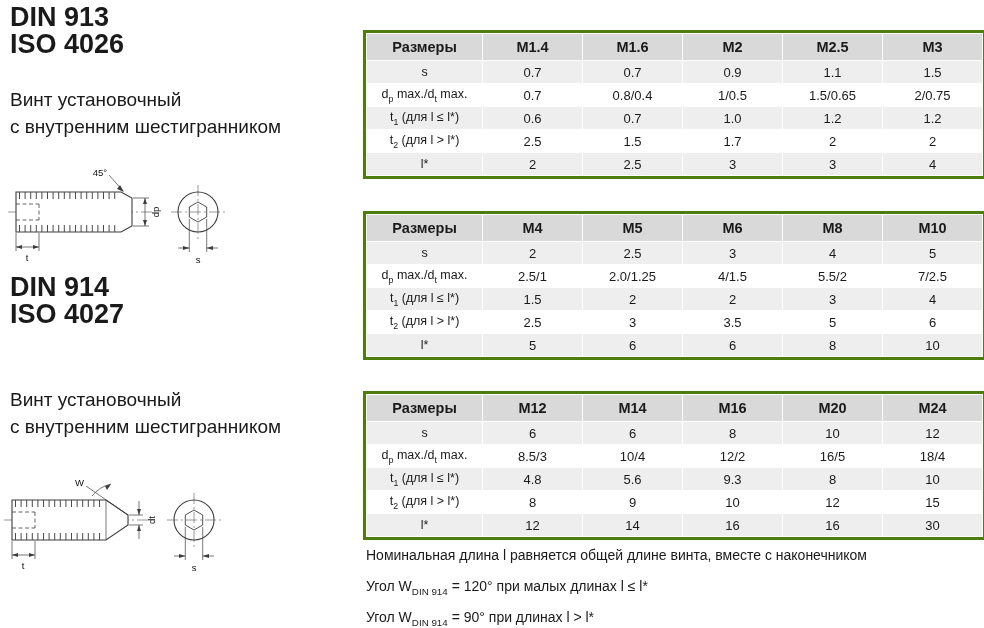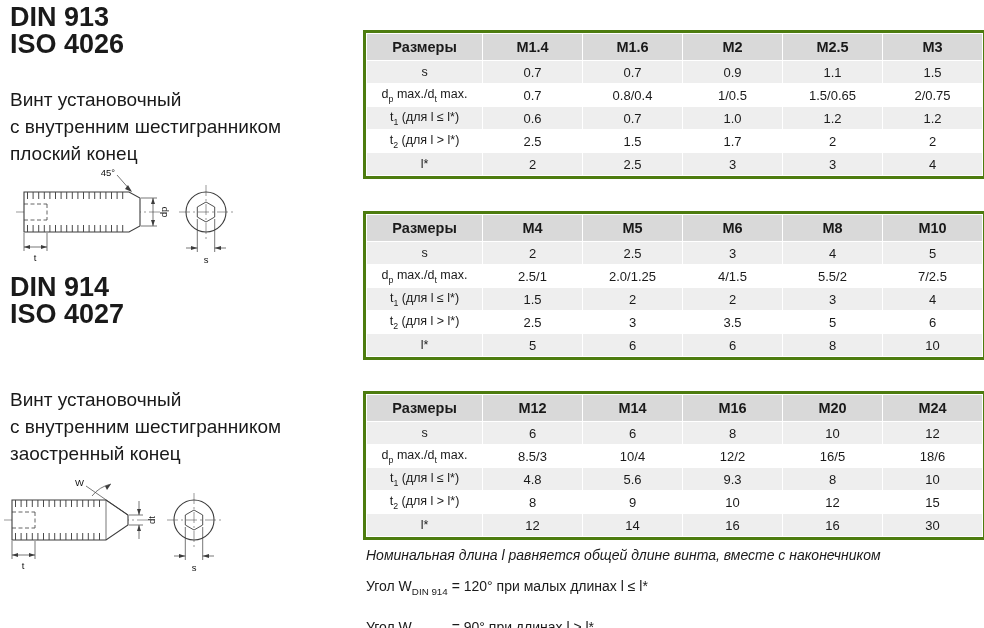--- a/index.html
+++ b/index.html
@@ -10,39 +10,39 @@
     font-family: "Liberation Sans", sans-serif;
     color: var(--text, #1a1a1a);
     position: relative;
     overflow: hidden;
   }
   .abs { position: absolute; }
   .std { font-weight: bold; font-size: 27px; line-height: 27px; }
   .desc { font-size: 19px; line-height: 27px; }
   #std1  { left: 10px; top: 4px; }
   #desc1 { left: 10px; top: 86px; }
-  #dwg1  { left: 14px;  top: 162px; }
+  #dwg1  { left: 6px;  top: 162px; }
   #std2  { left: 10px; top: 274px; }
   #desc2 { left: 10px; top: 386px; }
   #dwg2  { left: 2px;  top: 470px; }
 
   .tablebox { position: absolute; left: 363px; border: 3px solid #4d7c0f; }
   #tb0 { top: 30px; } #tb1 { top: 211px; } #tb2 { top: 391px; }
   table { border-collapse: collapse; table-layout: fixed; width: 616px; }
   col.c0 { width: 116px; } col.cn { width: 100px; }
   th, td { border: 1px solid var(--table-border, #fff); text-align: center; padding: 0; font-size: 13px; height: 23px; }
   thead th { background: var(--header-bg, #d9d9d9); font-size: 14.5px; height: 27px; font-weight: bold; }
   tbody tr:nth-child(odd) td { background: var(--stripe-bg, #eee); }
   td.rowlabel { font-size: 12.5px; }
   sub { font-size: 0.7em; }
 
   #notes { position: absolute; left: 366px; top: 546px; font-size: 14px; line-height: 18px; }
   #notes p { margin: 0; }
-  #notes .n1 { margin-bottom: 13px; font-style: italic; }
-  #notes .n2 { margin-bottom: 17px; }
+  #notes .n1 { margin-bottom: 13px; }
+  #notes .n2 { margin-bottom: 7px; }
 
   svg { display: block; }
   .body  { fill: #ffffff; stroke: #3c3c3c; stroke-width: 1.1; }
   .hex   { fill: none; stroke: #3c3c3c; stroke-width: 0.9; }
   .thin  { stroke: #3c3c3c; stroke-width: 0.7; fill: none; }
   .cl    { stroke: #555; stroke-width: 0.6; fill: none; stroke-dasharray: 11 3 2 3; }
   .dash  { stroke: #3c3c3c; stroke-width: 0.8; fill: none; stroke-dasharray: 4 2.5; }
   .ticks { stroke: #4a4a4a; stroke-width: 7; stroke-dasharray: 1 4.6; fill: none; }
   .arrow { fill: #3c3c3c; stroke: none; }
   .lbl   { font-size: 9.5px; fill: #111; font-family: "Liberation Sans", sans-serif; }
@@ -52,21 +52,20 @@
 
 <div class="page">
 
   <div class="abs std" id="std1">
     <div>DIN 913</div>
     <div>ISO 4026</div>
   </div>
   <div class="abs desc" id="desc1">
     <div>Винт установочный</div>
     <div>с внутренним шестигранником</div>
-    <div>плоский конец</div>
   </div>
 
   <div class="abs" id="dwg1">
     <svg width="235" height="105" viewBox="0 0 235 105">
       <g>
         <line class="cl" x1="2" y1="50" x2="146" y2="50"></line>
         <polygon class="body" points="10,30 115,30 126,36 126,64 115,70 10,70"></polygon>
         <line class="ticks" x1="13" y1="33.5" x2="113" y2="33.5"></line>
         <line class="ticks" x1="13" y1="66.5" x2="113" y2="66.5"></line>
         <g>
@@ -114,21 +113,20 @@
     </svg>
   </div>
 
   <div class="abs std" id="std2">
     <div>DIN 914</div>
     <div>ISO 4027</div>
   </div>
   <div class="abs desc" id="desc2">
     <div>Винт установочный</div>
     <div>с внутренним шестигранником</div>
-    <div>заостренный конец</div>
   </div>
 
   <div class="abs" id="dwg2">
     <svg width="235" height="105" viewBox="0 0 235 105">
       <g>
         <line class="cl" x1="2" y1="50" x2="146" y2="50"></line>
         <polygon class="body" points="10,30 104,30 126,45 126,55 104,70 10,70"></polygon>
         <line class="thin" x1="104" y1="30" x2="104" y2="70"></line>
         <line class="ticks" x1="13" y1="33.5" x2="102" y2="33.5"></line>
         <line class="ticks" x1="13" y1="66.5" x2="102" y2="66.5"></line>
@@ -335,21 +333,21 @@
             <td>8</td>
             <td>10</td>
             <td>12</td>
           </tr>
           <tr>
             <td class="rowlabel"><span>d</span><sub>p</sub><span> max./d</span><sub>t</sub><span> max.</span></td>
             <td>8.5/3</td>
             <td>10/4</td>
             <td>12/2</td>
             <td>16/5</td>
-            <td>18/6</td>
+            <td>18/4</td>
           </tr>
           <tr>
             <td class="rowlabel"><span>t</span><sub>1</sub><span> (для l ≤ l*)</span></td>
             <td>4.8</td>
             <td>5.6</td>
             <td>9.3</td>
             <td>8</td>
             <td>10</td>
           </tr>
           <tr>

